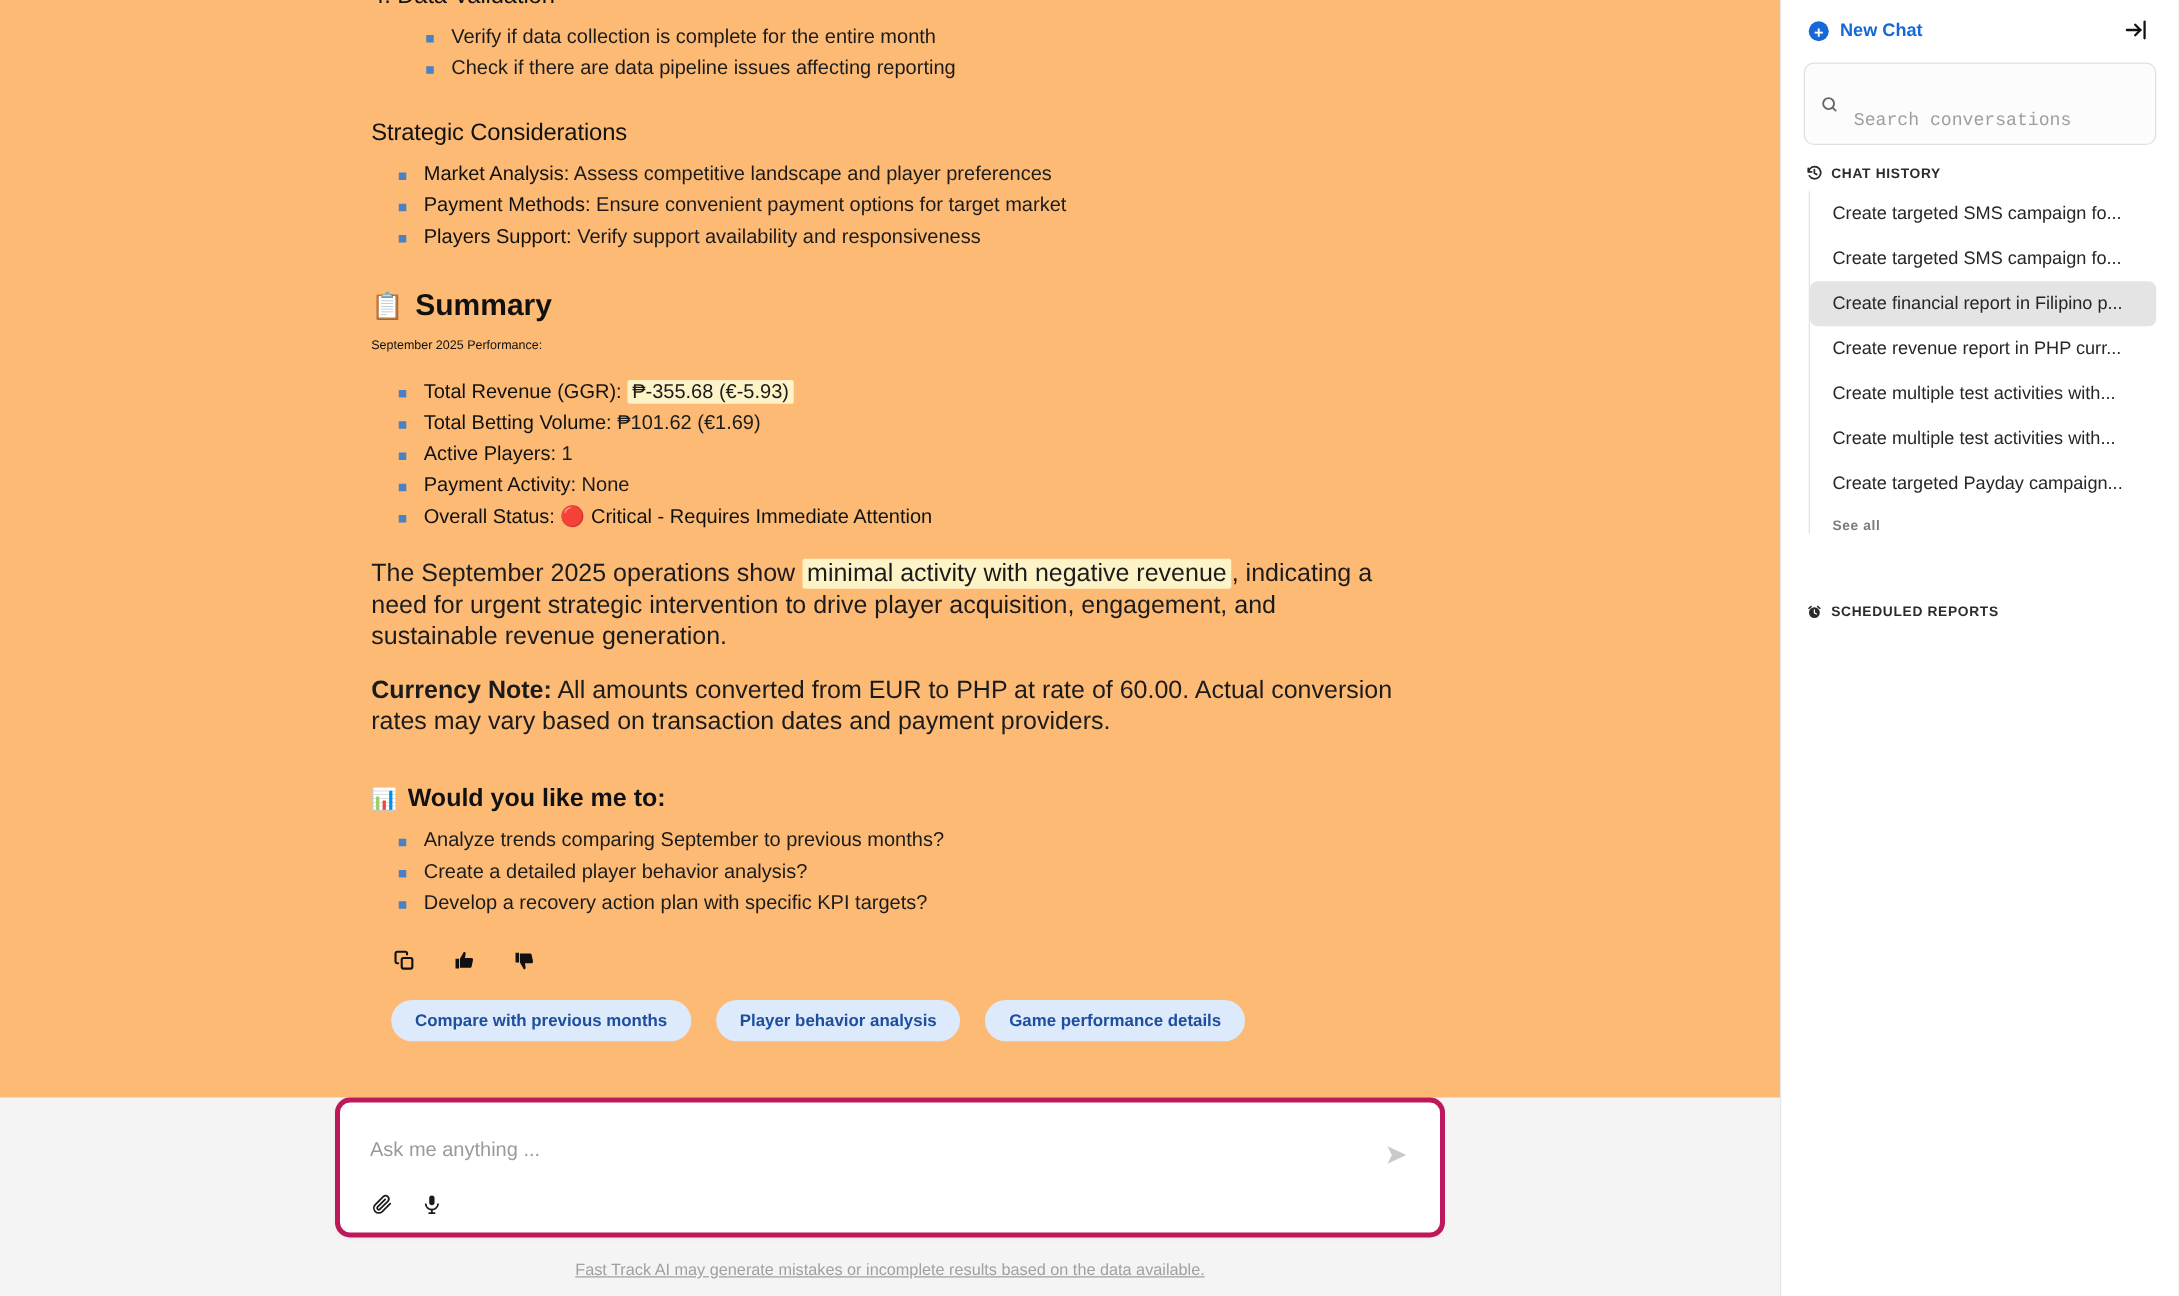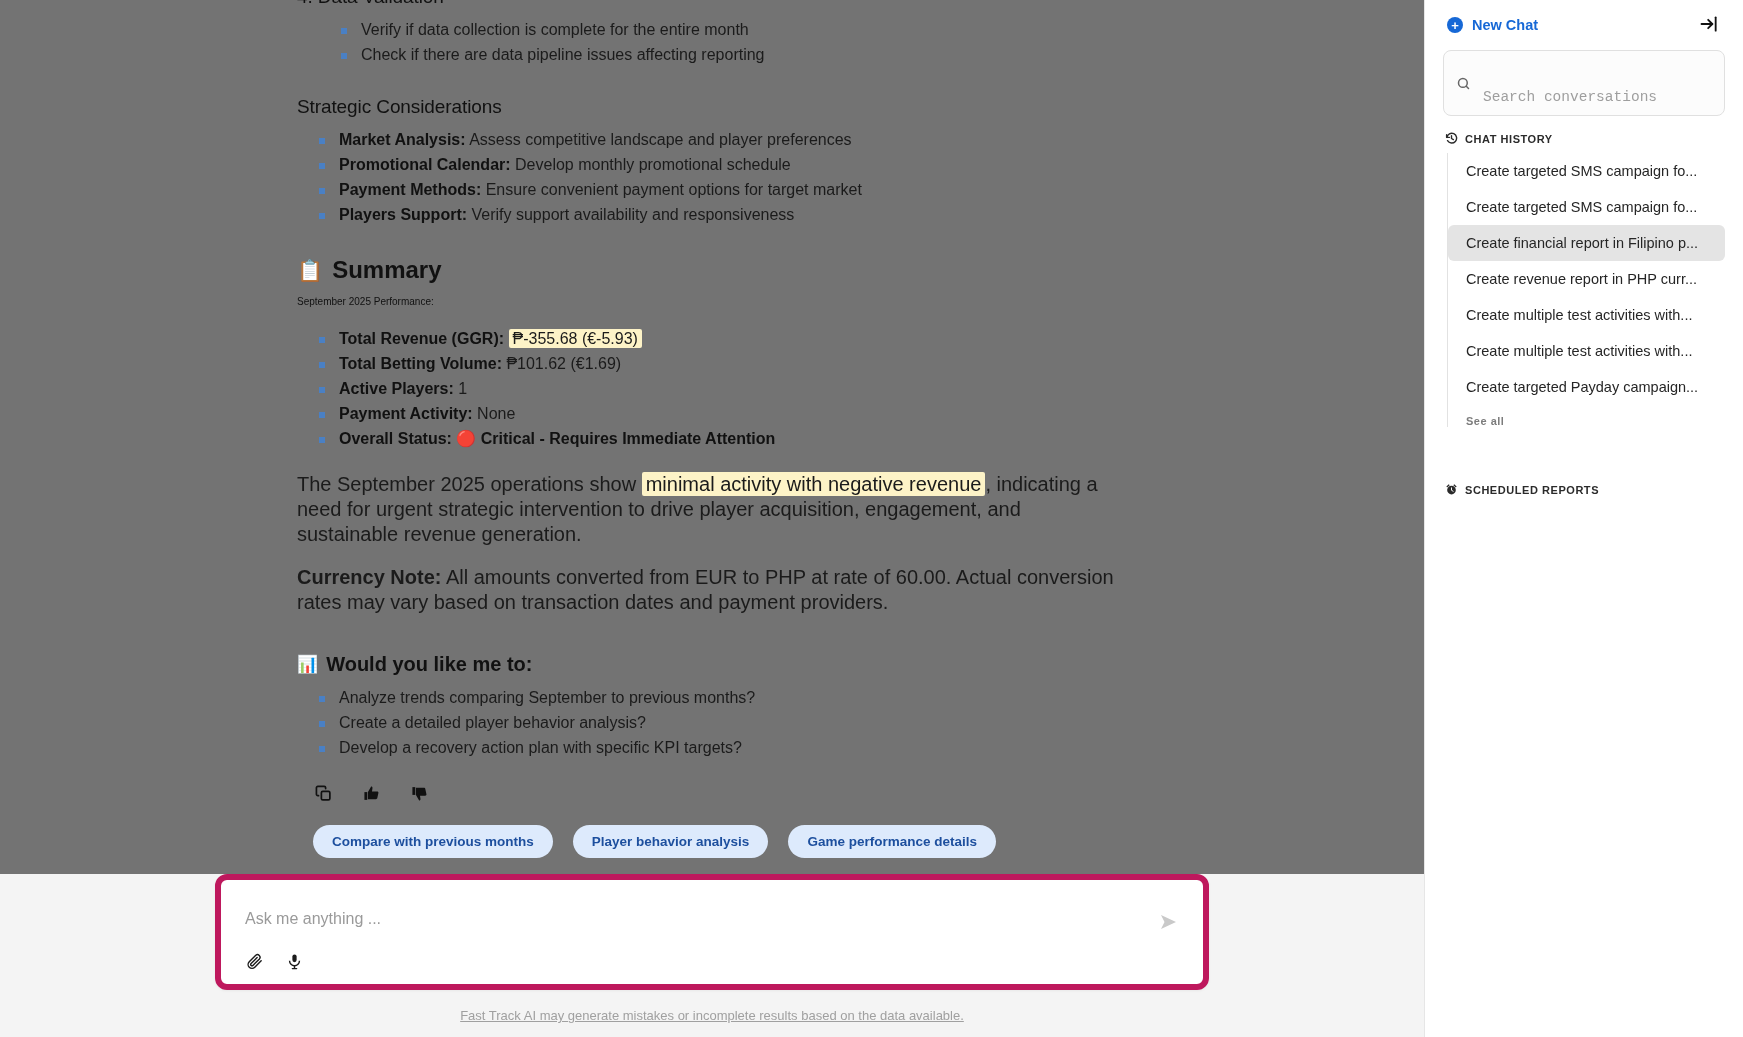--- a/index.html
+++ b/index.html
@@ -10,21 +10,21 @@
     background:#f5f5f5;
     overflow:hidden;
     position:relative;
   }
   .app { display:flex; width:1743px; height:1037px; }
 
   
   .main {
     position:relative;
     width:1424px; height:1037px;
-    background:#737373;
+    background:#fdba74;
     overflow:hidden;
   }
   .scroll-area {
     position:absolute; top:0; left:0; right:0; bottom:0;
     padding:0;
   }
   .content {
     width:830px;
     margin:0 auto;
     padding-top:0;
@@ -51,21 +51,21 @@
   ul.blue li {
     position:relative; padding-left:20px;
     font-size:16px; line-height:24px; color:#1b1b1b;
     margin-bottom:1px;
   }
   ul.blue li::before {
     content:""; position:absolute; left:0; top:10px;
     width:6px; height:6px; background:#4a80c4;
   }
   ul.blue.nested { padding-left:44px; }
-  ul.blue li b { font-weight:bold; color:#111;margin-top:48px; }
+  ul.blue li b { font-weight:normal; color:#111;margin-top:48px; }
 
   p.body {
     font-size:20px; line-height:25px; color:#1b1b1b;
     margin:0 0 18px 0;
   }
   .hl { background:#fdf3c7; padding:1px 4px; border-radius:2px; }
 
   .spacer-lg { height:28px; }
   .spacer-md { height:20px; }
 
@@ -85,22 +85,22 @@
     border:none;
   }
 
   
   .composer-wrap {
     position:absolute; left:0; right:0; bottom:0;
     display:flex; flex-direction:column; align-items:center;
     padding-bottom:14px; background:#f4f4f4;
   }
   .composer {
-    width:994px; background:#fff;
-    border:6px solid #be185d; border-radius:12px;
+    width:888px; background:#fff;
+    border:4px solid #be185d; border-radius:12px;
     box-shadow:0 1px 3px rgba(0,0,0,0.05);
     padding:22px 4px 14px 22px;
     position:relative;
     margin-bottom:18px;
   }
   .composer-input {
     width:100%; border:none; outline:none;
     font-family:"Liberation Sans", sans-serif;
     font-size:16px; color:#222; background:transparent;
     padding:8px 40px 8px 2px;
@@ -193,21 +193,20 @@
             <li>Verify if data collection is complete for the entire month</li>
             <li>Check if there are data pipeline issues affecting reporting</li>
           </ul>
         </div>
 
         <div class="spacer-lg"></div>
 
         <h3 class="sec">Strategic Considerations</h3>
         <ul class="blue">
           <li><b>Market Analysis:</b><span> Assess competitive landscape and player preferences</span></li>
-          <li><b>Promotional Calendar:</b><span> Develop monthly promotional schedule</span></li>
           <li><b>Payment Methods:</b><span> Ensure convenient payment options for target market</span></li>
           <li><b>Players Support:</b><span> Verify support availability and responsiveness</span></li>
         </ul>
 
         <div class="spacer-lg"></div>
 
         <h2 class="big">
           <span class="emoji">📋</span>
           <span>Summary</span>
         </h2>

